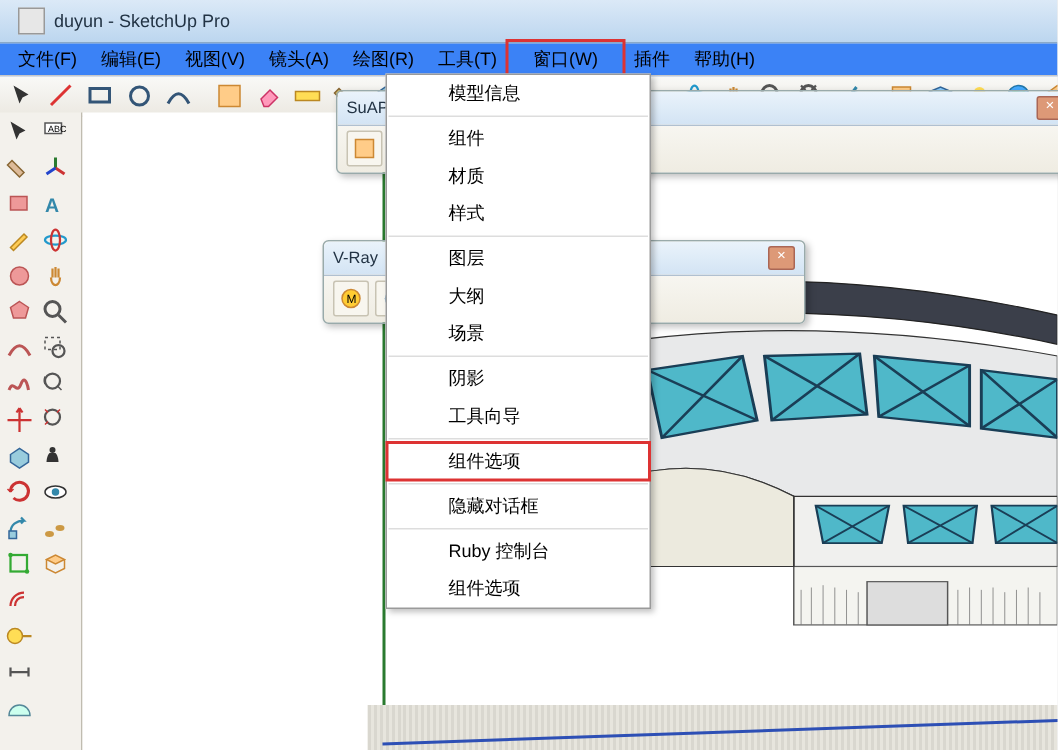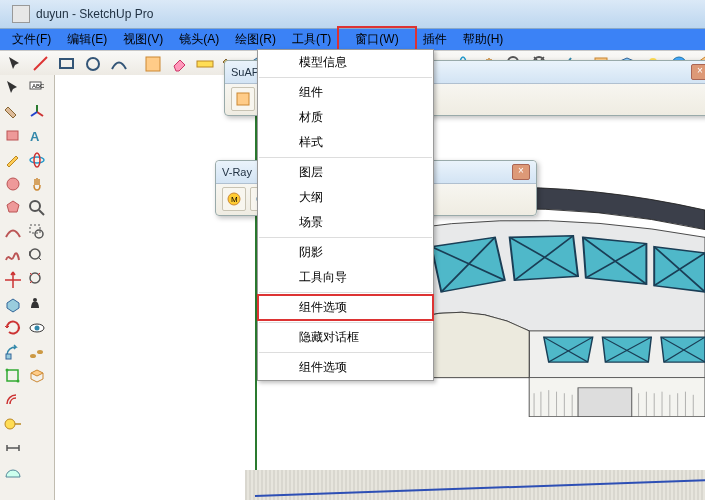--- a/index.html
+++ b/index.html
@@ -432,20 +432,21 @@
     <div class="mi">大纲</div>
     <div class="mi">场景</div>
     <hr>
     <div class="mi">阴影</div>
     <div class="mi">工具向导</div>
     <hr>
     <div class="mi hl">组件选项</div>
     <hr>
     <div class="mi">隐藏对话框</div>
     <hr>
+    <div class="mi">Ruby 控制台</div>
     <div class="mi">组件选项</div>
   </div>
 
 <div class="palette" id="p-suapp">
   <div class="ph">
       <span>SuAPP</span>
       <span class="x">×</span>
     </div>
   <div class="pb">
     <div class="pbtn">

